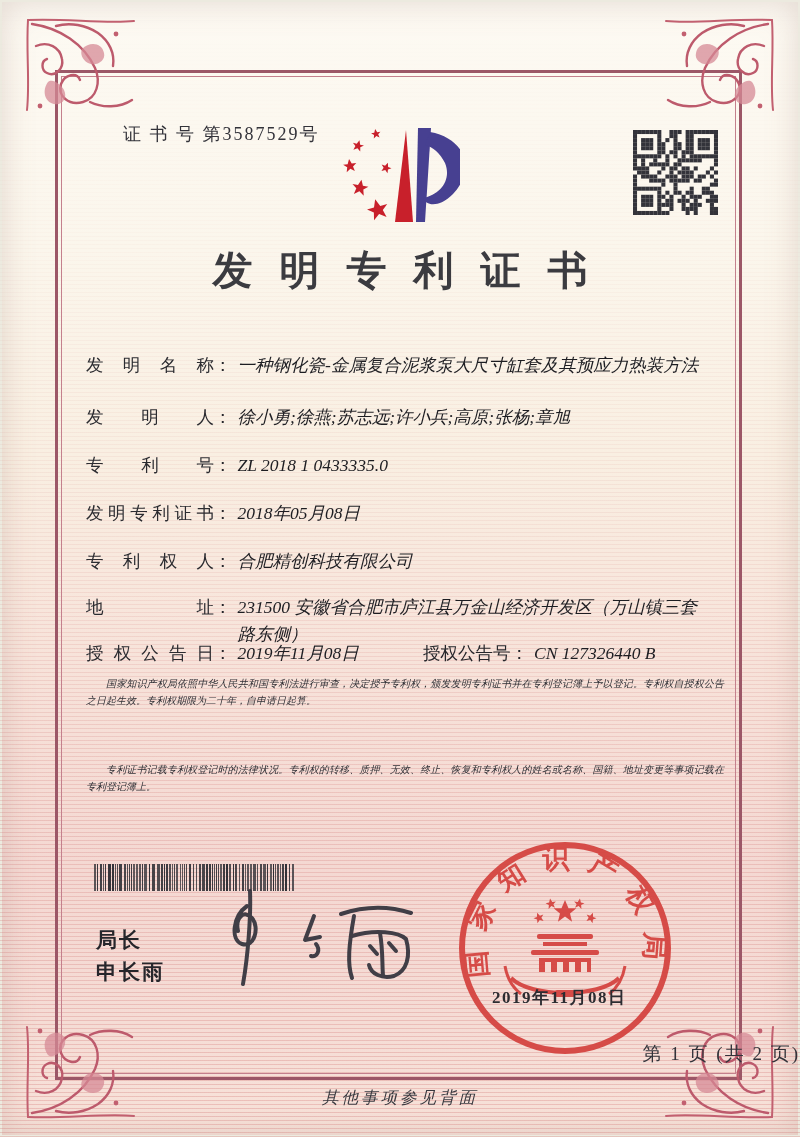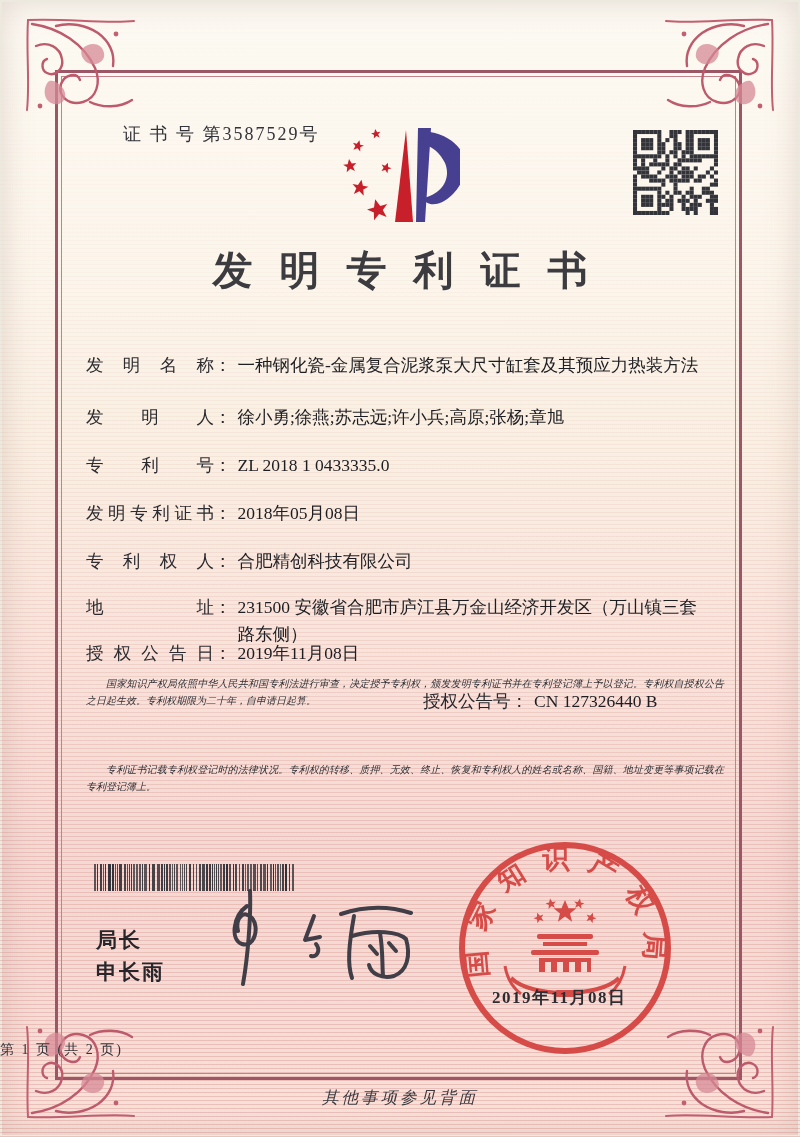--- a/index.html
+++ b/index.html
@@ -18,30 +18,30 @@
   }
   .frame{position:absolute;left:55px;top:70px;width:681px;height:1004px;border:3px solid #9c5767;}
   .frame::after{content:"";position:absolute;inset:3px;border:1.5px solid #c4808d;}
   .cert-no{position:absolute;left:86px;top:122px;font-size:18px;letter-spacing:2px;color:#33333a;margin-left:37px;}
   .title{position:absolute;left:0;right:0;top:243px;text-align:center;font-size:40px;font-weight:bold;
          color:#3b3b40;letter-spacing:27px;text-indent:27px;}
   .frow{position:absolute;left:86px;right:70px;display:flex;align-items:flex-start;
         font-size:17.5px;color:#26262b;line-height:1.5;}
   .flabel{display:inline-block;width:128px;text-align:justify;text-align-last:justify;flex:none;color:#2b2b30;}
   .fcolon{flex:none;}
-  .fvalue{padding-left:6px;color:#1d1d22;}
+  .fvalue{padding-left:6px;color:#1d1d22;font-style:italic;}
   .addr .fvalue{width:462px;flex:none;line-height:1.55;}
-  .gpair2{position:absolute;left:337px;top:0;display:flex;margin-top:48px;}
+  .gpair2{position:absolute;left:337px;top:0;display:flex;}
   .para{position:absolute;left:86px;width:638px;font-size:10px;line-height:1.66;color:#303036;
         font-style:italic;text-align:justify;text-indent:2em;}
   .signer{position:absolute;left:96px;font-family:"Liberation Sans","DejaVu Sans",sans-serif;
           font-weight:bold;font-size:21px;color:#26262b;letter-spacing:2px;}
   .seal-date{position:absolute;left:492px;top:986px;font-size:17px;font-weight:600;
              letter-spacing:1.5px;color:#2c2c31;z-index:6;}
-  .page-info{position:absolute;left:0;right:0;top:1041px;text-align:left;font-size:14px;color:#33333a;letter-spacing:2px;}
+  .page-info{position:absolute;left:0;right:0;top:1041px;text-align:right;font-size:19px;color:#33333a;letter-spacing:2px;}
   .back-note{position:absolute;left:0;right:0;top:1087px;text-align:center;font-size:16.5px;
              color:#3a3a40;font-style:italic;letter-spacing:3px;}
   .barcode{position:absolute;left:94px;top:864px;width:210px;height:27px;font-size:0;}
   .barcode span{display:inline-block;height:100%;background:#303036;vertical-align:top;}
   .qr{position:absolute;left:633px;top:130px;}
   .logo{position:absolute;left:334px;top:122px;}
   .seal{position:absolute;left:455px;top:838px;z-index:5;opacity:.93;}
   .sig{position:absolute;left:213px;top:886px;z-index:2;}
   .ornaments{position:absolute;inset:0;pointer-events:none;}
   .fl-line{stroke:#c26070;stroke-width:2;fill:none;stroke-linecap:round;}

